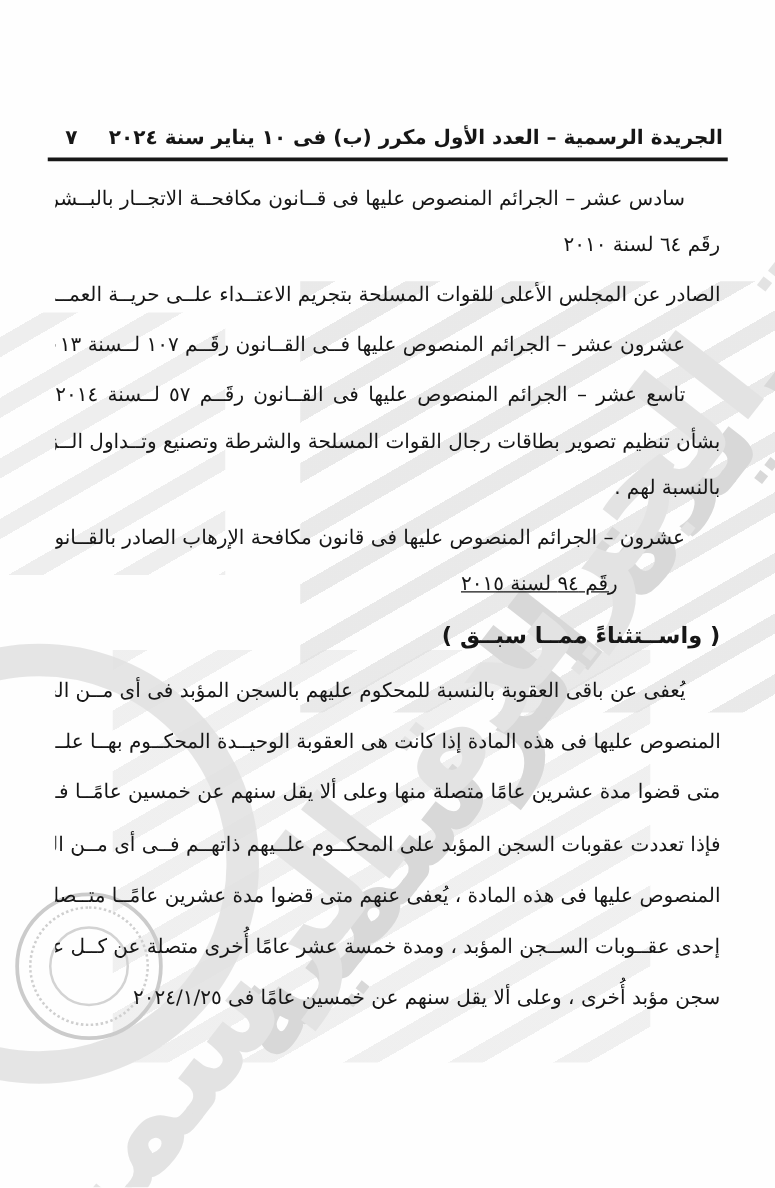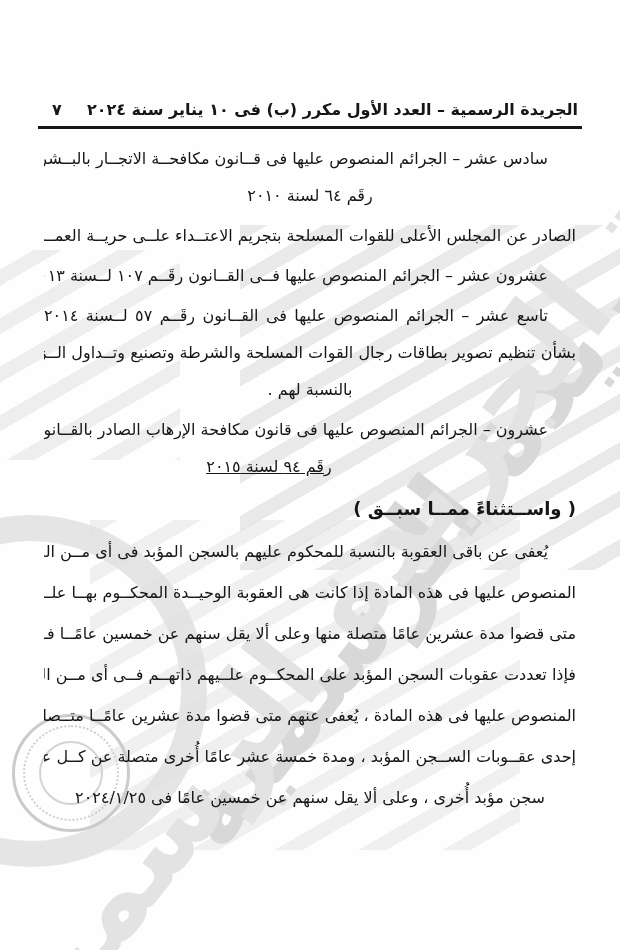--- a/index.html
+++ b/index.html
@@ -44,21 +44,21 @@
     margin:100px 38px 0 38px;
     padding:0 4px 0 14px;
     display:flex;justify-content:space-between;align-items:flex-end;
     font-size:16px;font-weight:bold;
   }
   .rule{margin:7px 38px 0 38px;height:3px;background:#171717;}
   .text-block{margin:11px 44px 0 44px;font-size:16px;}
   .para{margin-bottom:3px;}
   .line{line-height:37px;white-space:nowrap;overflow:hidden;}
   .full{text-align:justify;text-align-last:justify;}
-  .end{text-align:center;}
+  .end{text-align:right;}
   .first{padding-right:28px;}
   .indent80{margin-right:82px;text-decoration:underline;}
   .lbl{font-weight:normal;}
   .sec-head{
     font-weight:bold;font-size:18px;
     line-height:30px;margin:9px 0 7px 0;
   }
   .body-par .line{line-height:41px;}
 </style>
 </head>

